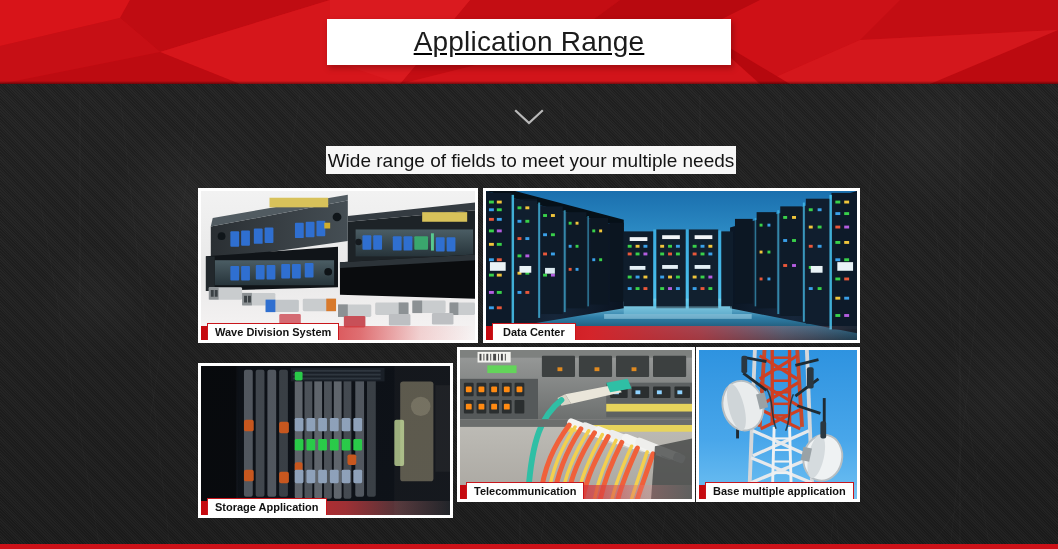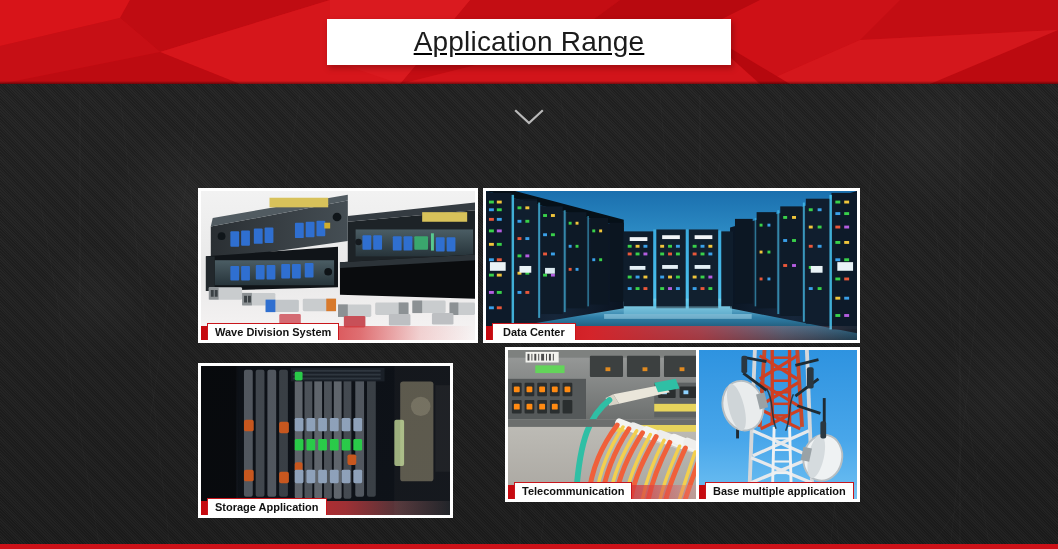--- a/index.html
+++ b/index.html
@@ -170,21 +170,21 @@
     padding: 3px 7px 4px 7px;
     white-space: nowrap;
     box-sizing: border-box;
   }
   .caption-label.wide { padding-left: 10px; padding-right: 10px; }
 
   
   #card-wave  { left: 0px;   top: 0px;   width: 280px; height: 155px; }
   #card-dc    { left: 285px; top: 0px;   width: 377px; height: 155px; text-decoration: underline; }
   #card-stor  { left: 0px;   top: 168px; width: 255px; height: 155px; margin-top: 7px; }
-  #card-tel   { left: 259px; top: 159px; width: 238px; height: 155px; margin-left: 48px; }
+  #card-tel   { left: 259px; top: 159px; width: 238px; height: 155px; }
   #card-base  { left: 498px; top: 159px; width: 164px; height: 155px; }
 
   
   .bottom-rule {
     position: absolute;
     left: 0;
     top: 544px;
     width: 1058px;
     height: 5px;
     background: #cc1118;
@@ -247,20 +247,23 @@
   </div>
 
   <div class="title-box">
     <span class="title-text">Application Range</span>
   </div>
 
   <svg class="chevron" viewBox="0 0 30 18">
     <path d="M2 3 L15 15 L28 3" fill="none" stroke="#b9b9b9" stroke-width="2.2" stroke-linecap="square"></path>
   </svg>
 
+  <div class="subtitle-box">
+    <span class="subtitle-text">Wide range of fields to meet your multiple needs</span>
+  </div>
 
   <div class="grid">
 
     <div class="card" id="card-wave">
       <div class="card-inner">
         <svg class="photo" viewBox="0 0 280 155" preserveAspectRatio="none">
           <defs>
             <linearGradient id="wdBg" x1="0" y1="0" x2="0" y2="1">
               <stop offset="0%" stop-color="#f2f2f2"></stop>
               <stop offset="55%" stop-color="#e8e8e8"></stop>

